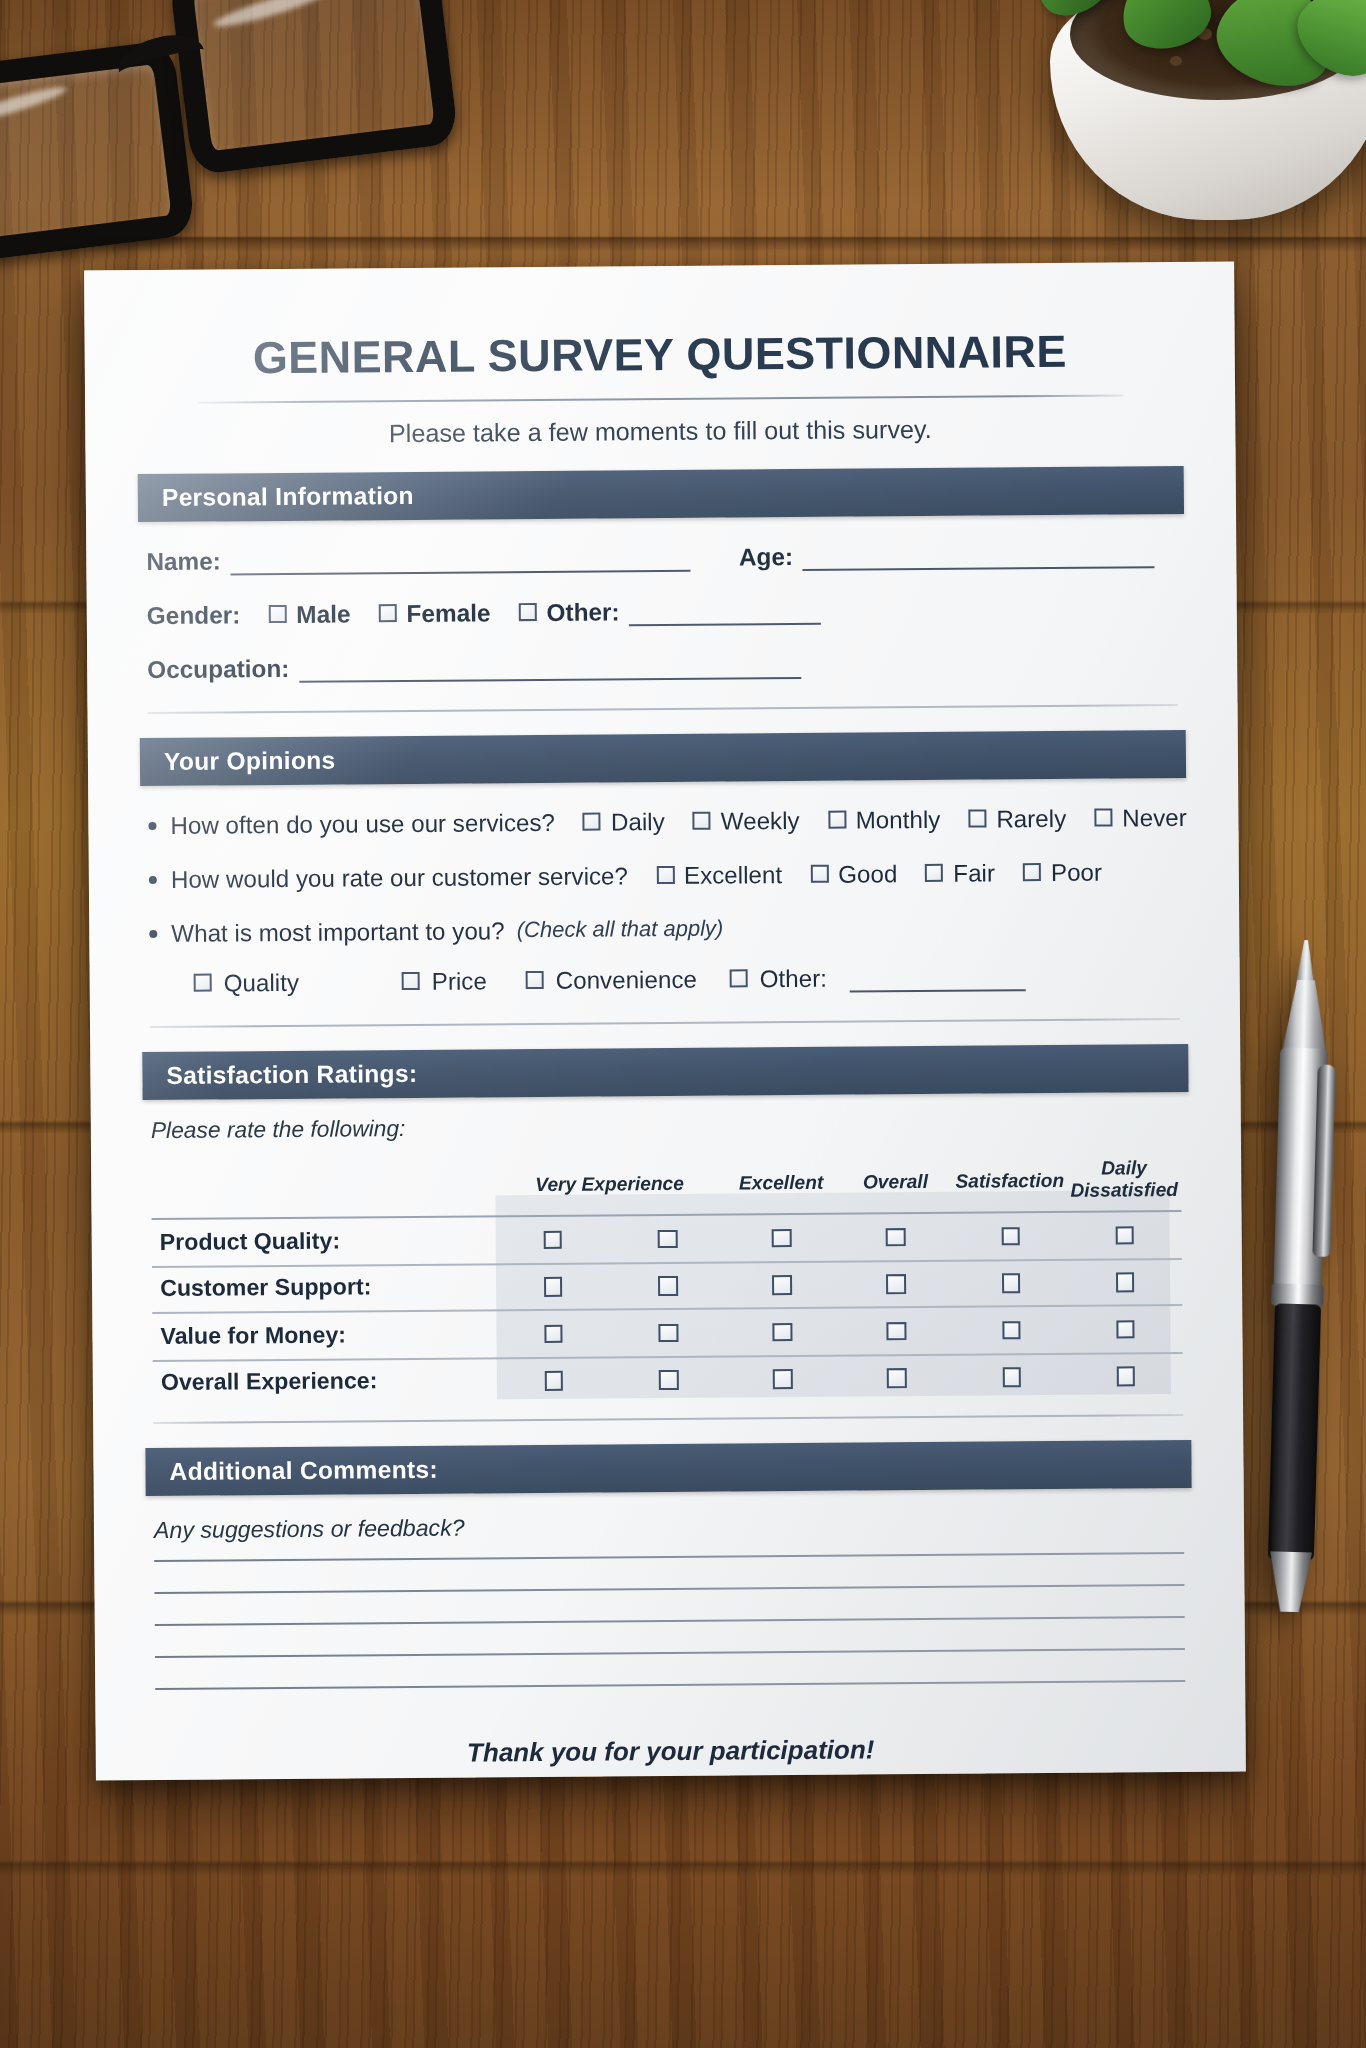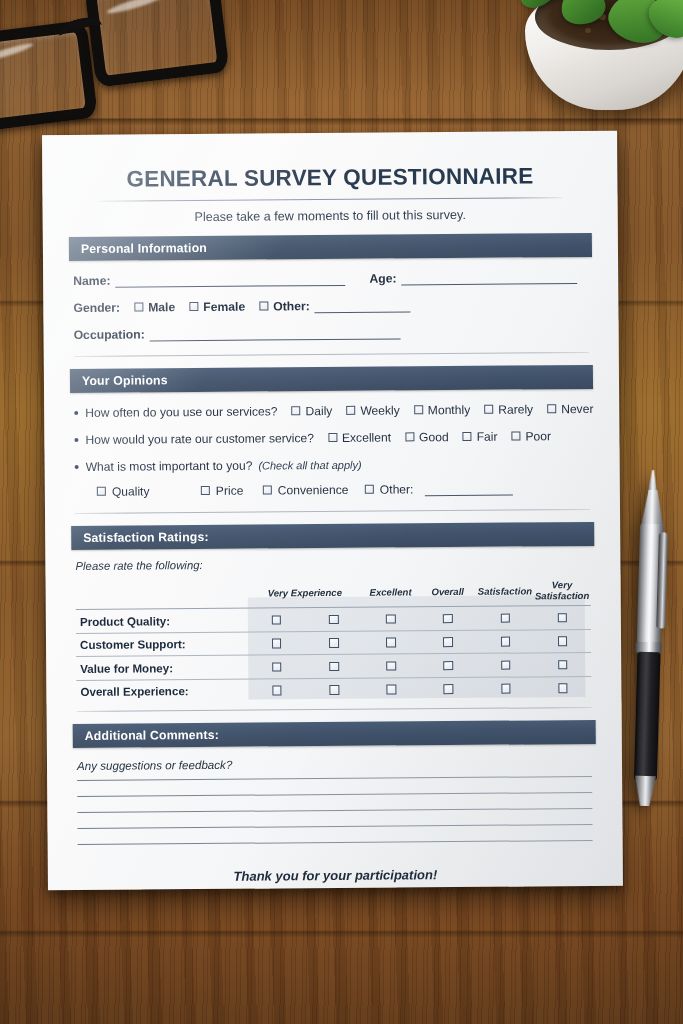--- a/index.html
+++ b/index.html
@@ -617,21 +617,21 @@
 
         <div class="rtable">
           <div class="rband"></div>
 
           <div class="rhead">
             <span class="rlabel"></span>
             <span class="rcol double">Very Experience</span>
             <span class="rcol">Excellent</span>
             <span class="rcol">Overall</span>
             <span class="rcol">Satisfaction</span>
-            <span class="rcol">Very Satisfaction</span>
+            <span class="rcol">Daily Dissatisfied</span>
           </div>
 
           <div class="rrow">
             <span class="rlabel">Product Quality:</span>
             <span class="rbox-area">
               <span class="rbox-cell">
                   <span class="rcheck"></span>
                 </span>
               <span class="rbox-cell">
                   <span class="rcheck"></span>

